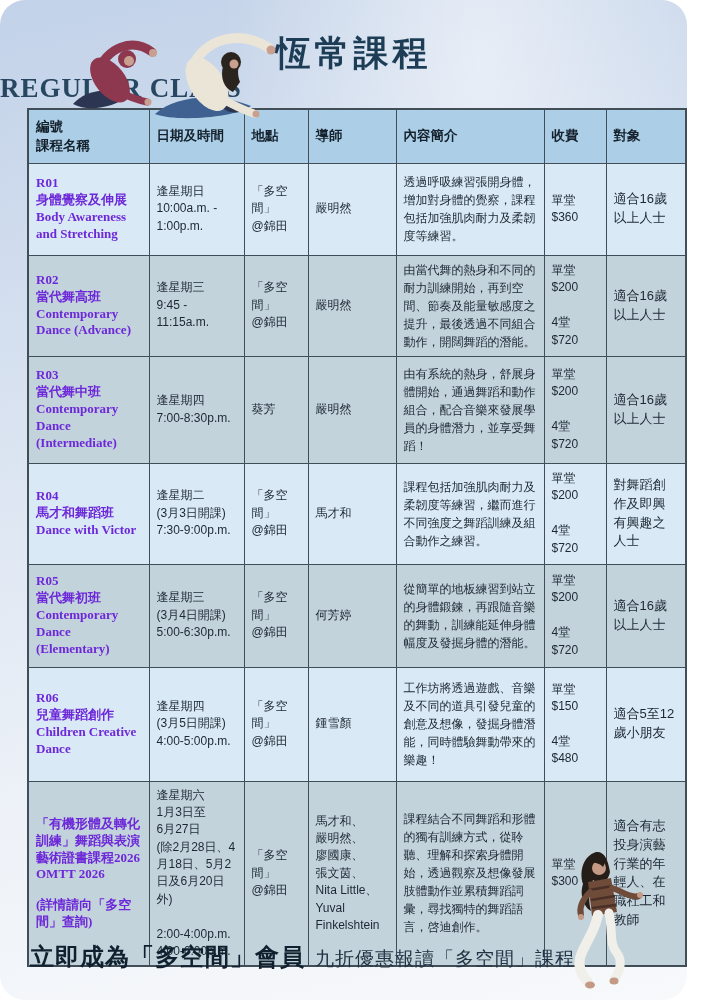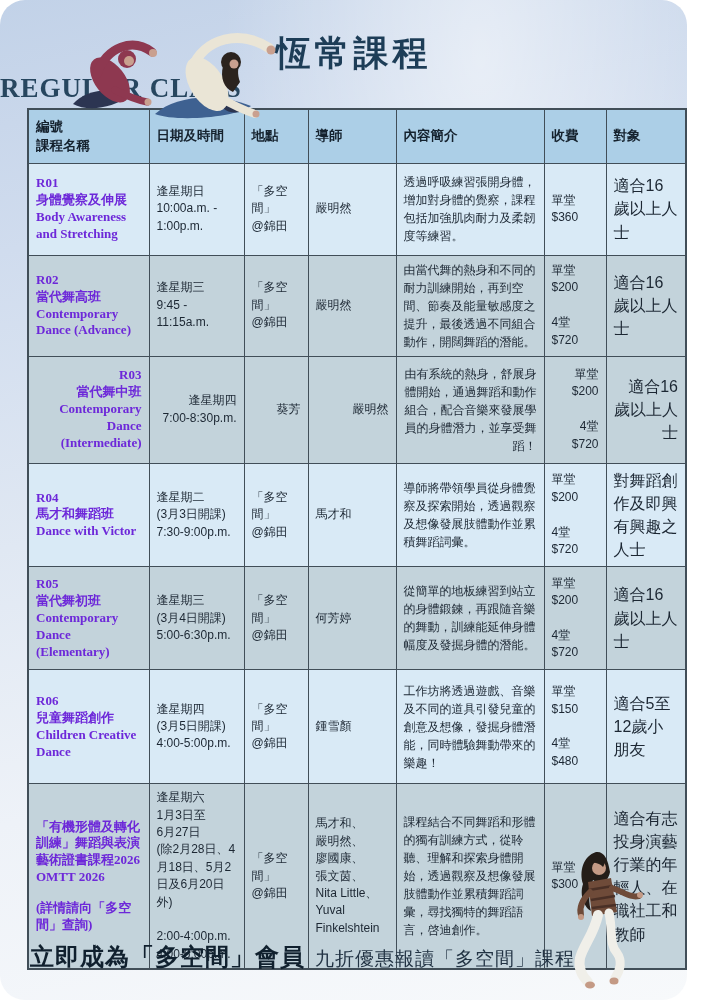--- a/index.html
+++ b/index.html
@@ -47,33 +47,33 @@
   thead tr{height:54px;}
   thead th{
     background:var(--header-bg);text-align:left;
     font-size:13.5px;font-weight:bold;color:#15222e;
     white-space:pre-line;vertical-align:middle;
   }
   tbody tr.light td{background:var(--row-light);}
   tbody tr.dark td{background:var(--row-dark);}
   tbody tr:nth-child(1){height:92px;}
   tbody tr:nth-child(2){height:98px;}
-  tbody tr:nth-child(3){height:107px;text-align:right;}
+  tbody tr:nth-child(3){height:107px;}
   tbody tr:nth-child(4){height:101px;}
   tbody tr:nth-child(5){height:103px;}
   tbody tr:nth-child(6){height:114px;margin-top:44px;}
   tbody tr:nth-child(7){height:161px;}
   .c-course{font-family:"Liberation Serif","DejaVu Serif",serif;}
   .course-code,.course-name-zh,.course-name-en,.course-note{
     font-weight:bold;color:#6d28d9;font-size:13px;line-height:1.3;
   }
   .course-note{margin-top:14px;}
   .c-pre{white-space:pre-line;}
   .c-desc{font-size:12px;line-height:1.5;}
-  .c-aud{font-size:16px;}
+  .c-aud{font-size:13px;}
   .footer{
     position:absolute;left:30px;top:941px;width:650px;white-space:nowrap;
   }
   .footer-bold{
     font-weight:bold;font-size:24px;color:#10202e;letter-spacing:1px;
     font-family:"Liberation Serif","DejaVu Serif",serif;
   }
   .footer-reg{
     font-size:19px;color:#223344;margin-left:10px;letter-spacing:1px;margin-top:12px;
   }
@@ -194,21 +194,21 @@
             <div class="course-code">R04</div>
             <div class="course-name-zh">馬才和舞蹈班</div>
             <div class="course-name-en">Dance with Victor</div>
           </td>
           <td class="c-pre">逢星期二
 (3月3日開課)
 7:30-9:00p.m.</td>
           <td class="c-pre">「多空間」
 @錦田</td>
           <td class="c-pre">馬才和</td>
-          <td class="c-desc">導師將帶領學員從身體覺察及探索開始，透過觀察及想像發展肢體動作並累積舞蹈詞彙。</td>
+          <td class="c-desc">課程包括加強肌肉耐力及柔韌度等練習，繼而進行不同強度之舞蹈訓練及組合動作之練習。</td>
           <td class="c-pre">單堂
 $200
 
 4堂
 $720</td>
           <td class="c-aud">對舞蹈創作及即興有興趣之人士</td>
         </tr>
         <tr class="dark">
           <td class="c-course">
             <div class="course-code">R05</div>

